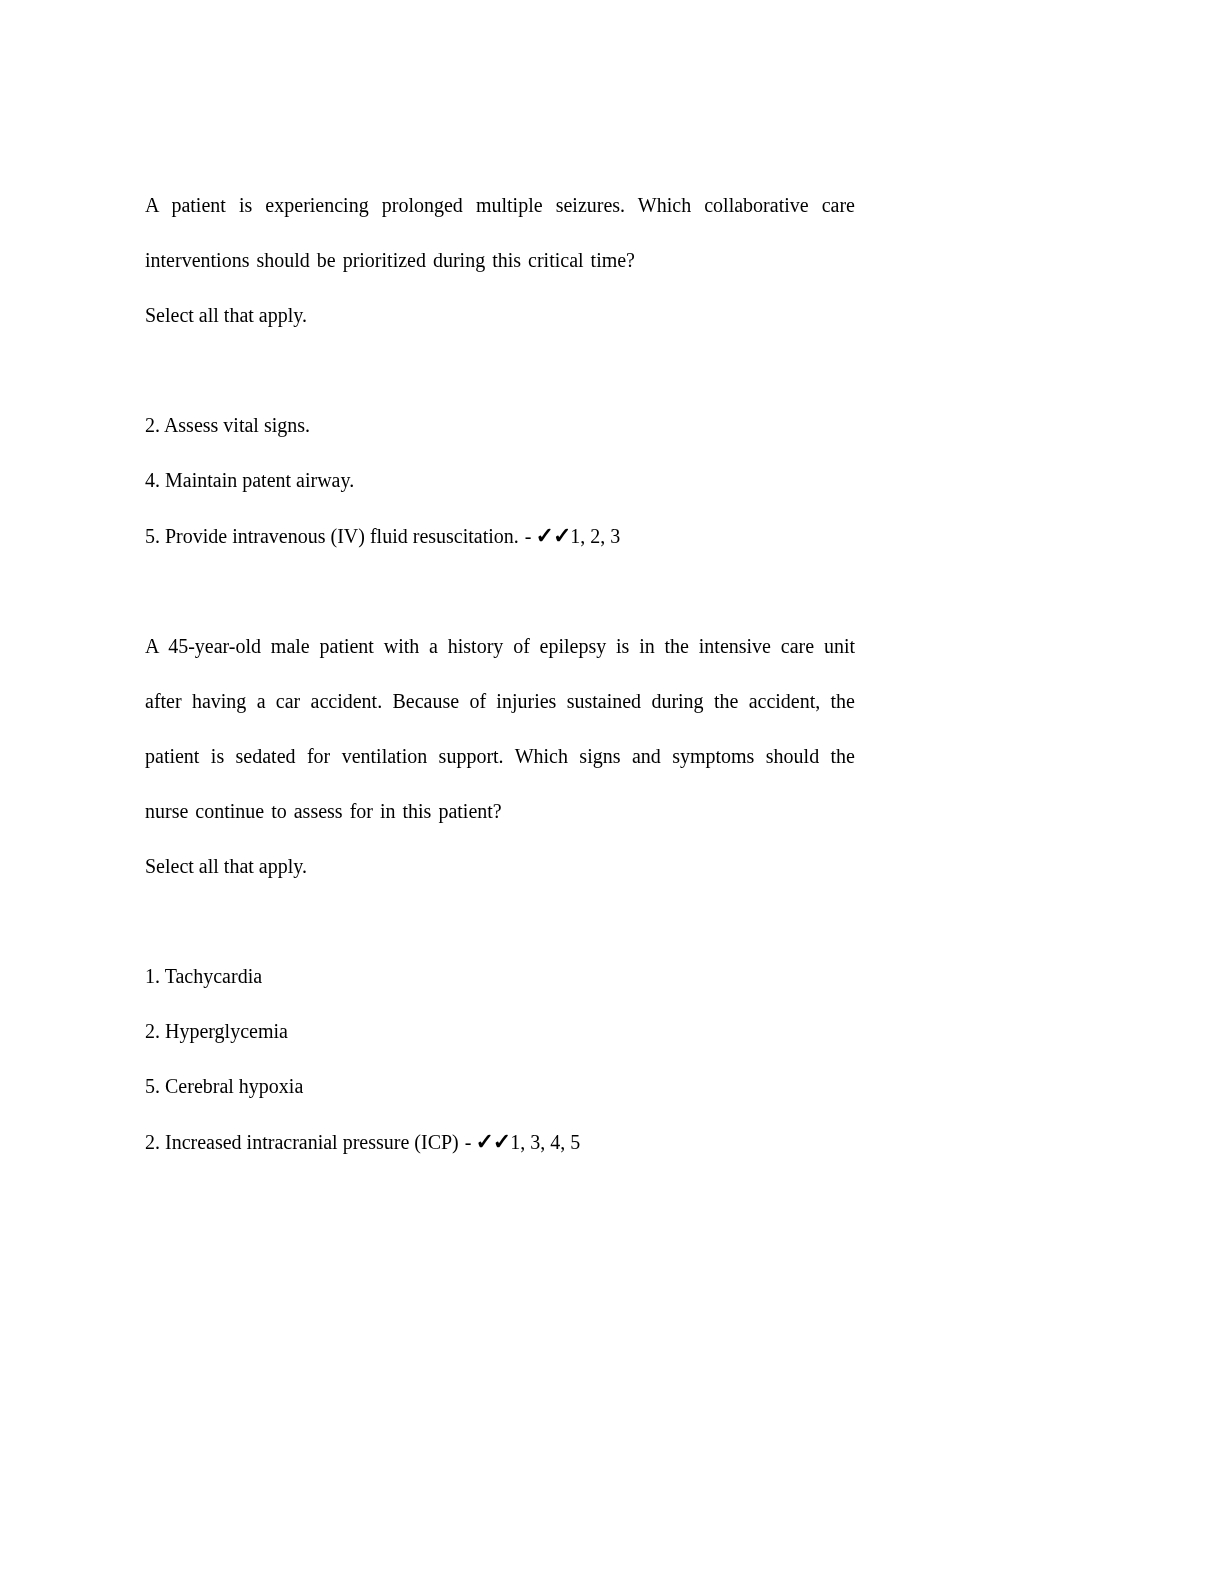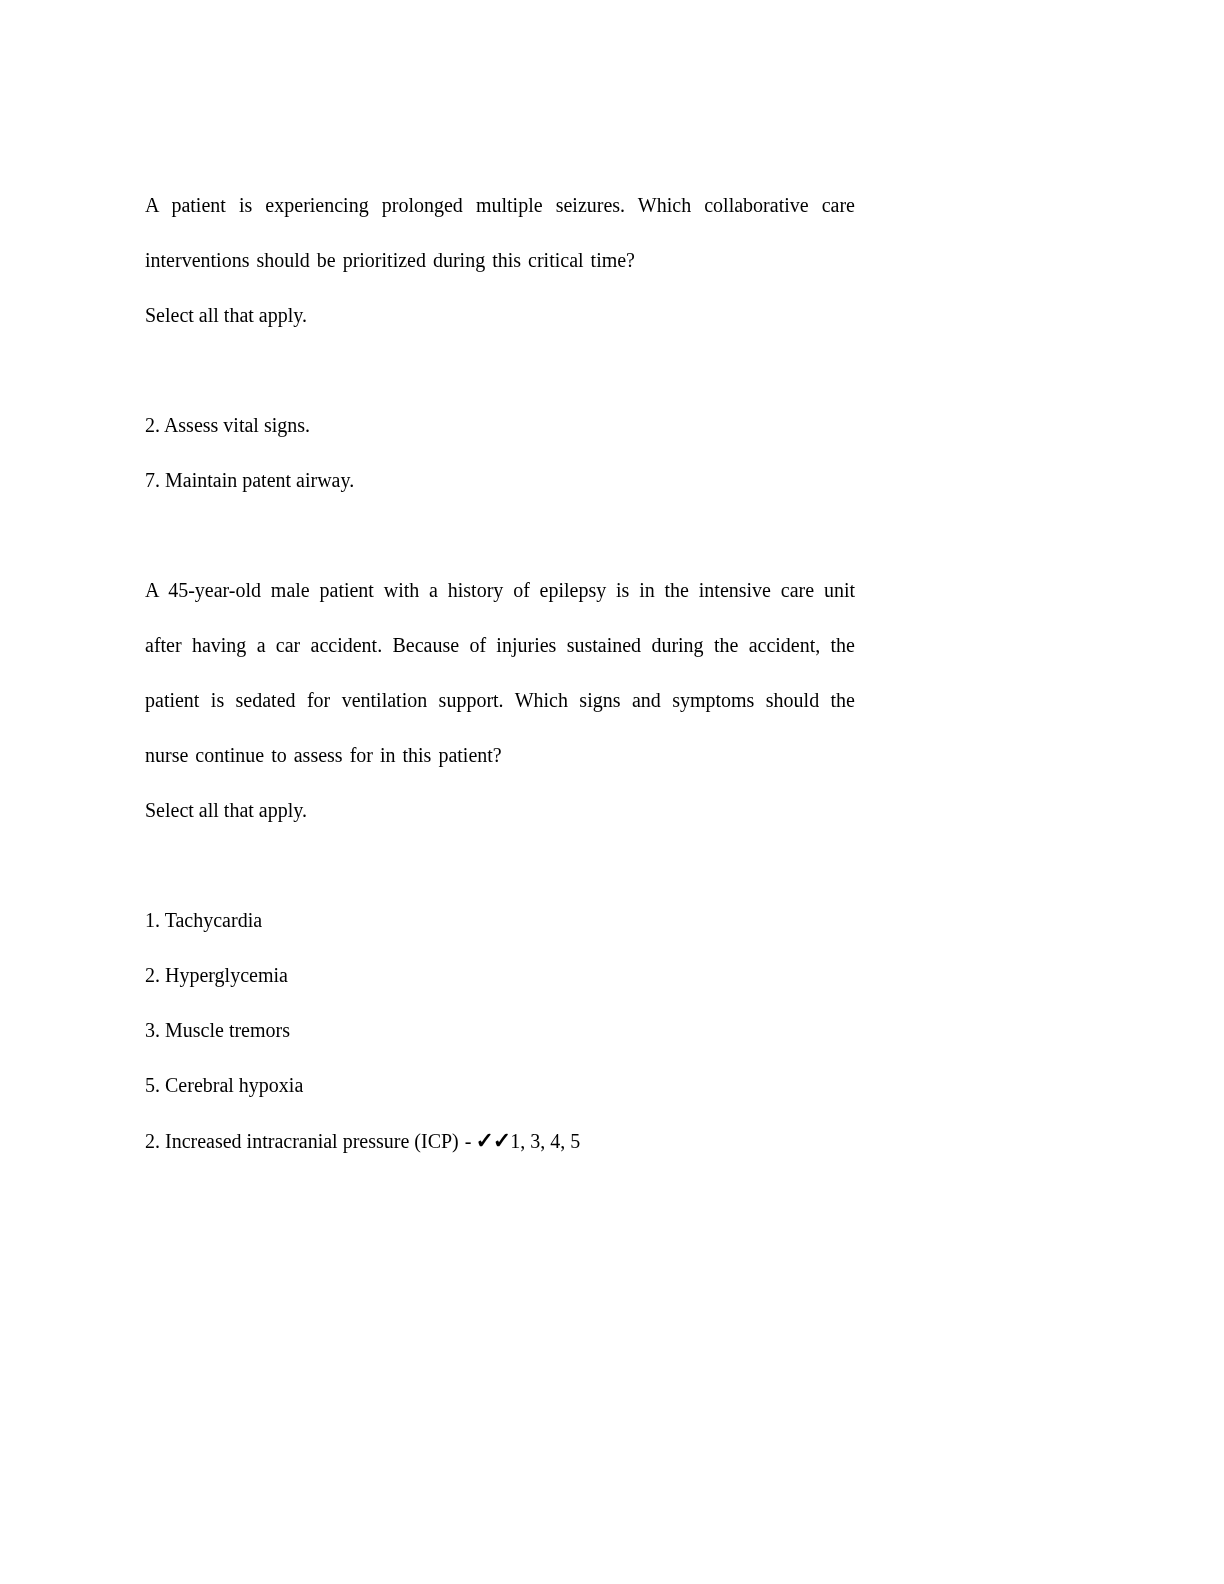--- a/index.html
+++ b/index.html
@@ -45,29 +45,29 @@
 </head>
 <body>
 
 <div class="page">
 
   <section class="question">
     <p class="stem">A patient is experiencing prolonged multiple seizures. Which collaborative care interventions should be prioritized during this critical time?</p>
     <p>Select all that apply.</p>
     <div class="options">
       <p>2. Assess vital signs.</p>
-      <p>7. Maintain patent airway.</p>
+      <p>4. Maintain patent airway.</p>
+      <p><span>5. Provide intravenous (IV) fluid resuscitation.</span><span class="answer-sep">-</span><span class="checks">✓✓</span><span>1, 2, 3</span></p>
     </div>
   </section>
 
   <section class="question">
     <p class="stem">A 45-year-old male patient with a history of epilepsy is in the intensive care unit after having a car accident. Because of injuries sustained during the accident, the patient is sedated for ventilation support. Which signs and symptoms should the nurse continue to assess for in this patient?</p>
     <p>Select all that apply.</p>
     <div class="options">
       <p>1. Tachycardia</p>
       <p>2. Hyperglycemia</p>
-      <p>3. Muscle tremors</p>
       <p>5. Cerebral hypoxia</p>
       <p><span>2. Increased intracranial pressure (ICP)</span><span class="answer-sep">-</span><span class="checks">✓✓</span><span>1, 3, 4, 5</span></p>
     </div>
   </section>
 
 </div>
 
 </body></html>

